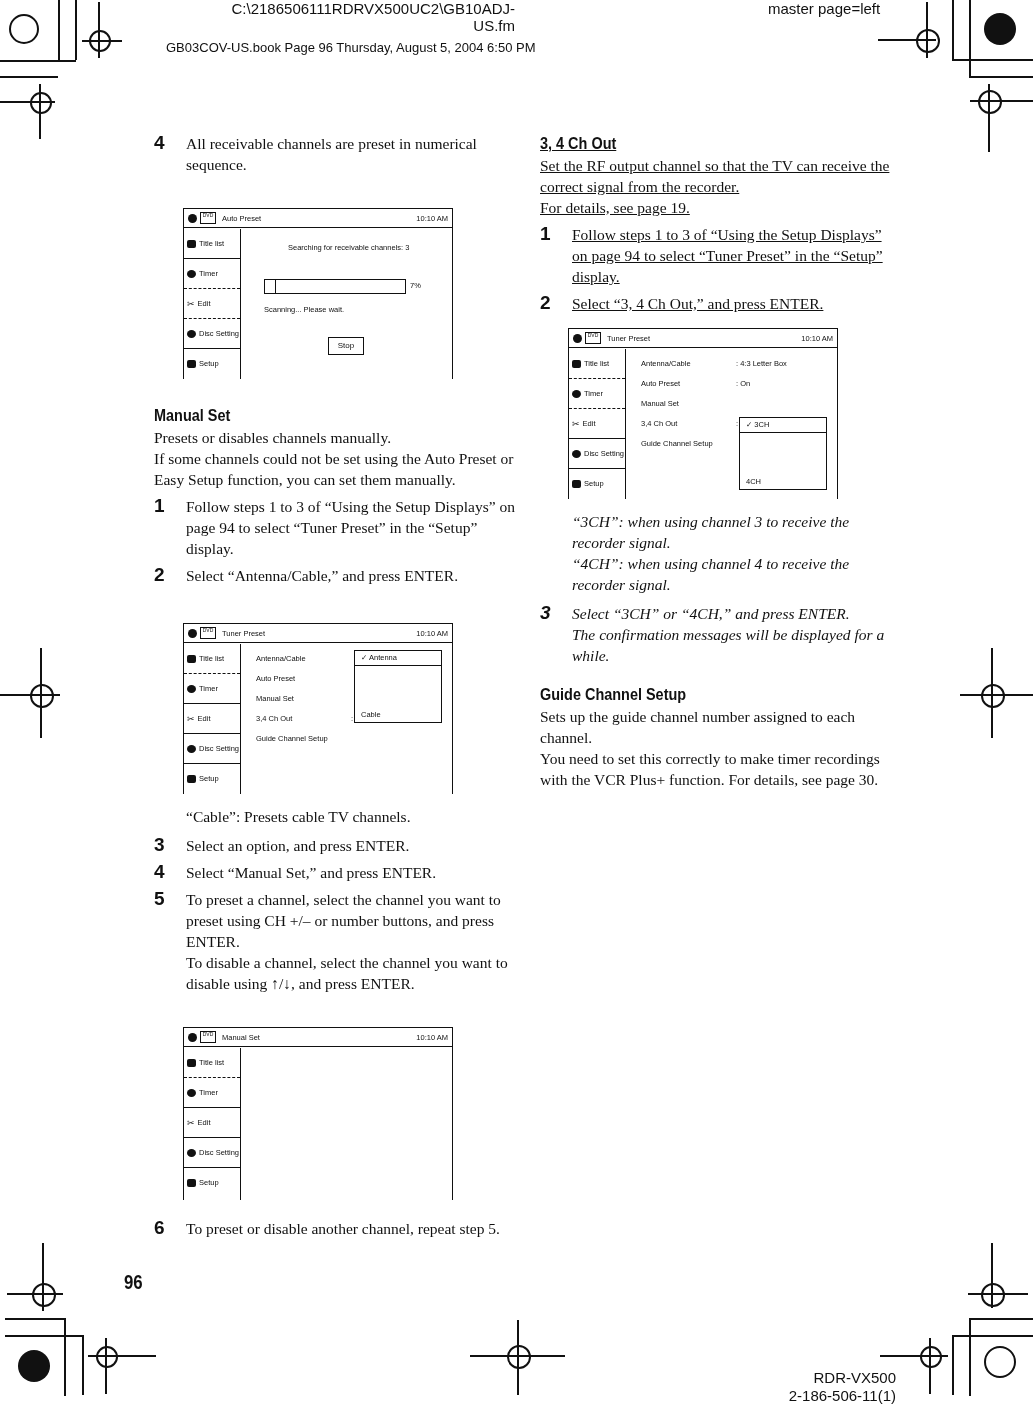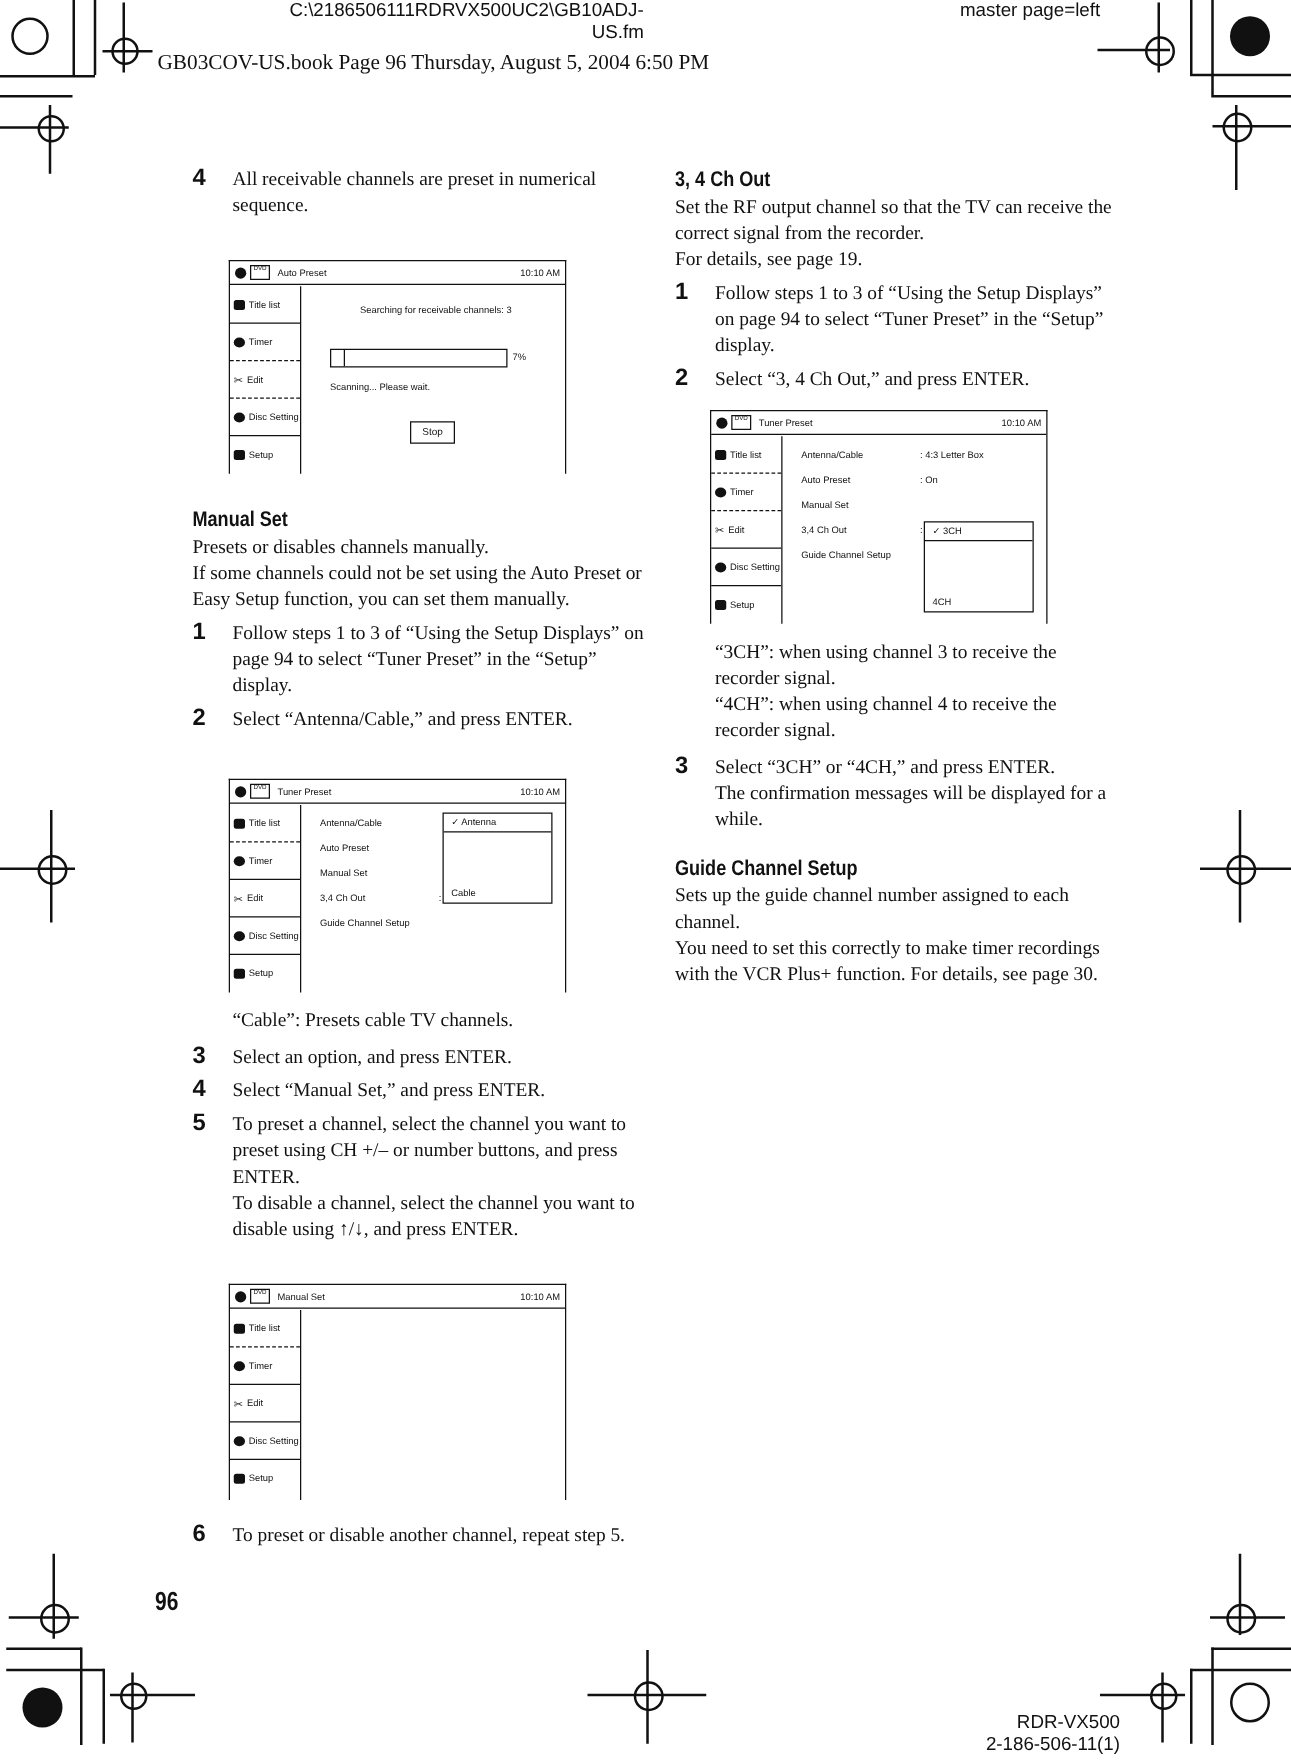--- a/index.html
+++ b/index.html
@@ -1,19 +1,19 @@
 <!DOCTYPE html>
 <html><head>
 <meta charset="utf-8">
 <style>
   html, body { margin:0; padding:0; background:#fff; }
   body { width:1033px; height:1409px; position:relative; overflow:hidden; font-family:"Liberation Serif", serif; color:#111; }
   .abs { position:absolute; }
   .hdr-path { font-family:"Liberation Sans", sans-serif; font-size:15px; text-align:right; line-height:17px; }
-  .hdr-book { font-family:Liberation Serif, serif; font-size:17px; white-space:nowrap; }
+  .hdr-book { font-family:Liberation Sans, sans-serif; font-size:13px; white-space:nowrap;margin-left:40px; }
   .master { font-family:"Liberation Sans", sans-serif; font-size:15px; }
   .footer-model { font-family:"Liberation Sans", sans-serif; font-size:15px; text-align:right; line-height:18px; }
   .pagenum { font-family:"Liberation Sans", sans-serif; font-weight:bold; font-size:21px; transform:scaleX(0.8); transform-origin:left; }
 
   .col { position:absolute; font-size:15.5px; line-height:21px; }
   .h2 { font-family:"Liberation Sans", sans-serif; font-weight:bold; font-size:17px; transform:scaleX(0.85); transform-origin:left; white-space:nowrap; margin:0 0 1px 0; }
   .p { margin:0; }
   .step { position:relative; padding-left:32px; margin:4px 0 0 0; }
   .step .num { position:absolute; left:0; top:-1px; font-family:"Liberation Sans", sans-serif; font-weight:bold; font-size:19px; }
   .note { padding-left:32px; margin:0; }
@@ -272,21 +272,21 @@
 
 <div class="col" style="left:154px;top:1218px;width:362px;">
   <div class="step" style="margin-top:0;">
     <span class="num">6</span>
     <p class="p">To preset or disable another channel, repeat step 5.</p>
   </div>
 </div>
 
 <div class="abs pagenum" style="left:124px;top:1270px;">96</div>
 
-<div class="col" style="left:540px;top:133px;width:360px;">
+<div class="col" style="left:540px;top:133px;width:360px;text-decoration:underline;">
   <div class="h2">3, 4 Ch Out</div>
   <p class="p">Set the RF output channel so that the TV can receive the correct signal from the recorder.</p>
   <p class="p">For details, see page 19.</p>
   <div class="step" style="margin-top:6px;">
     <span class="num">1</span>
     <p class="p">Follow steps 1 to 3 of “Using the Setup Displays” on page 94 to select “Tuner Preset” in the “Setup” display.</p>
   </div>
   <div class="step" style="margin-top:6px;">
     <span class="num">2</span>
     <p class="p">Select “3, 4 Ch Out,” and press ENTER.</p>
@@ -331,21 +331,21 @@
     <div class="row" style="left:12px;top:66px;">3,4 Ch Out</div>
     <div class="row" style="left:107px;top:66px;">:</div>
     <div class="row" style="left:12px;top:86px;">Guide Channel Setup</div>
     <div class="dd" style="left:110px;top:64px;width:86px;">
       <div>✓ 3CH</div>
       <div>4CH</div>
     </div>
   </div>
 </div>
 
-<div class="col" style="left:540px;top:511px;width:360px;">
+<div class="col" style="left:540px;top:511px;width:360px;font-style:italic;">
   <p class="note">“3CH”: when using channel 3 to receive the recorder signal.</p>
   <p class="note">“4CH”: when using channel 4 to receive the recorder signal.</p>
   <div class="step" style="margin-top:8px;">
     <span class="num">3</span>
     <p class="p">Select “3CH” or “4CH,” and press ENTER.</p>
     <p class="p">The confirmation messages will be displayed for a while.</p>
   </div>
 </div>
 
 <div class="col" style="left:540px;top:684px;width:360px;">

